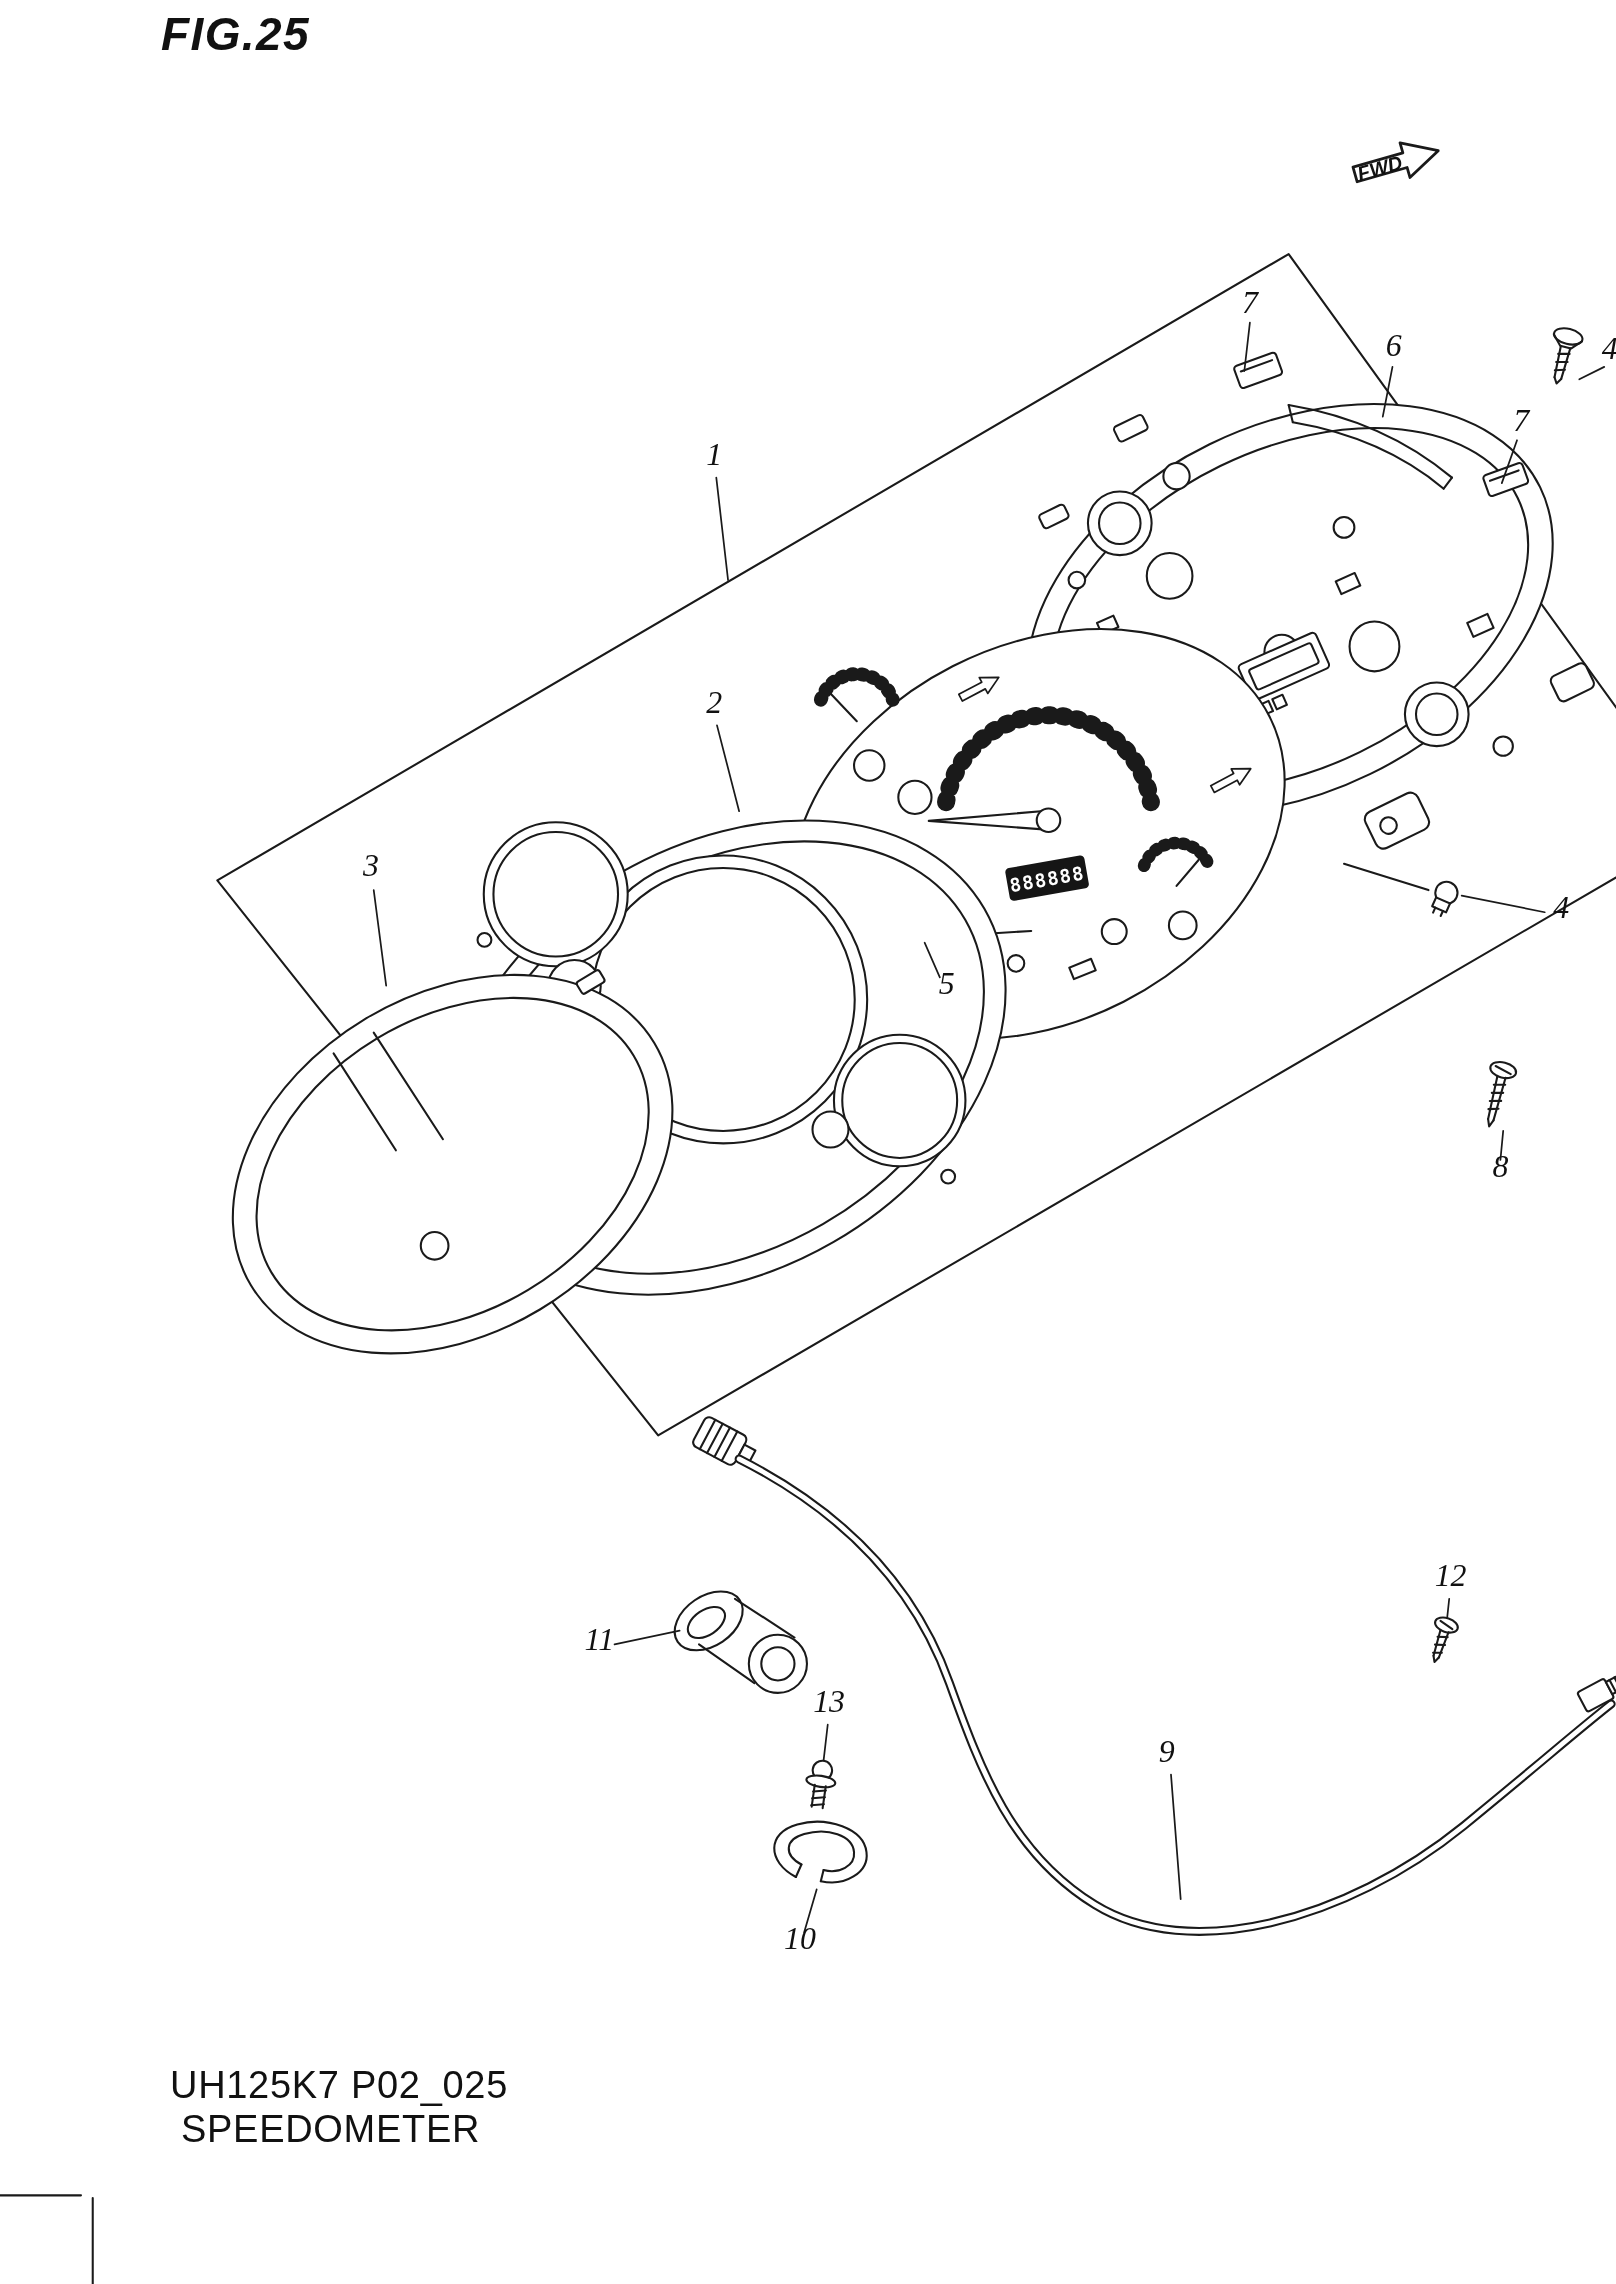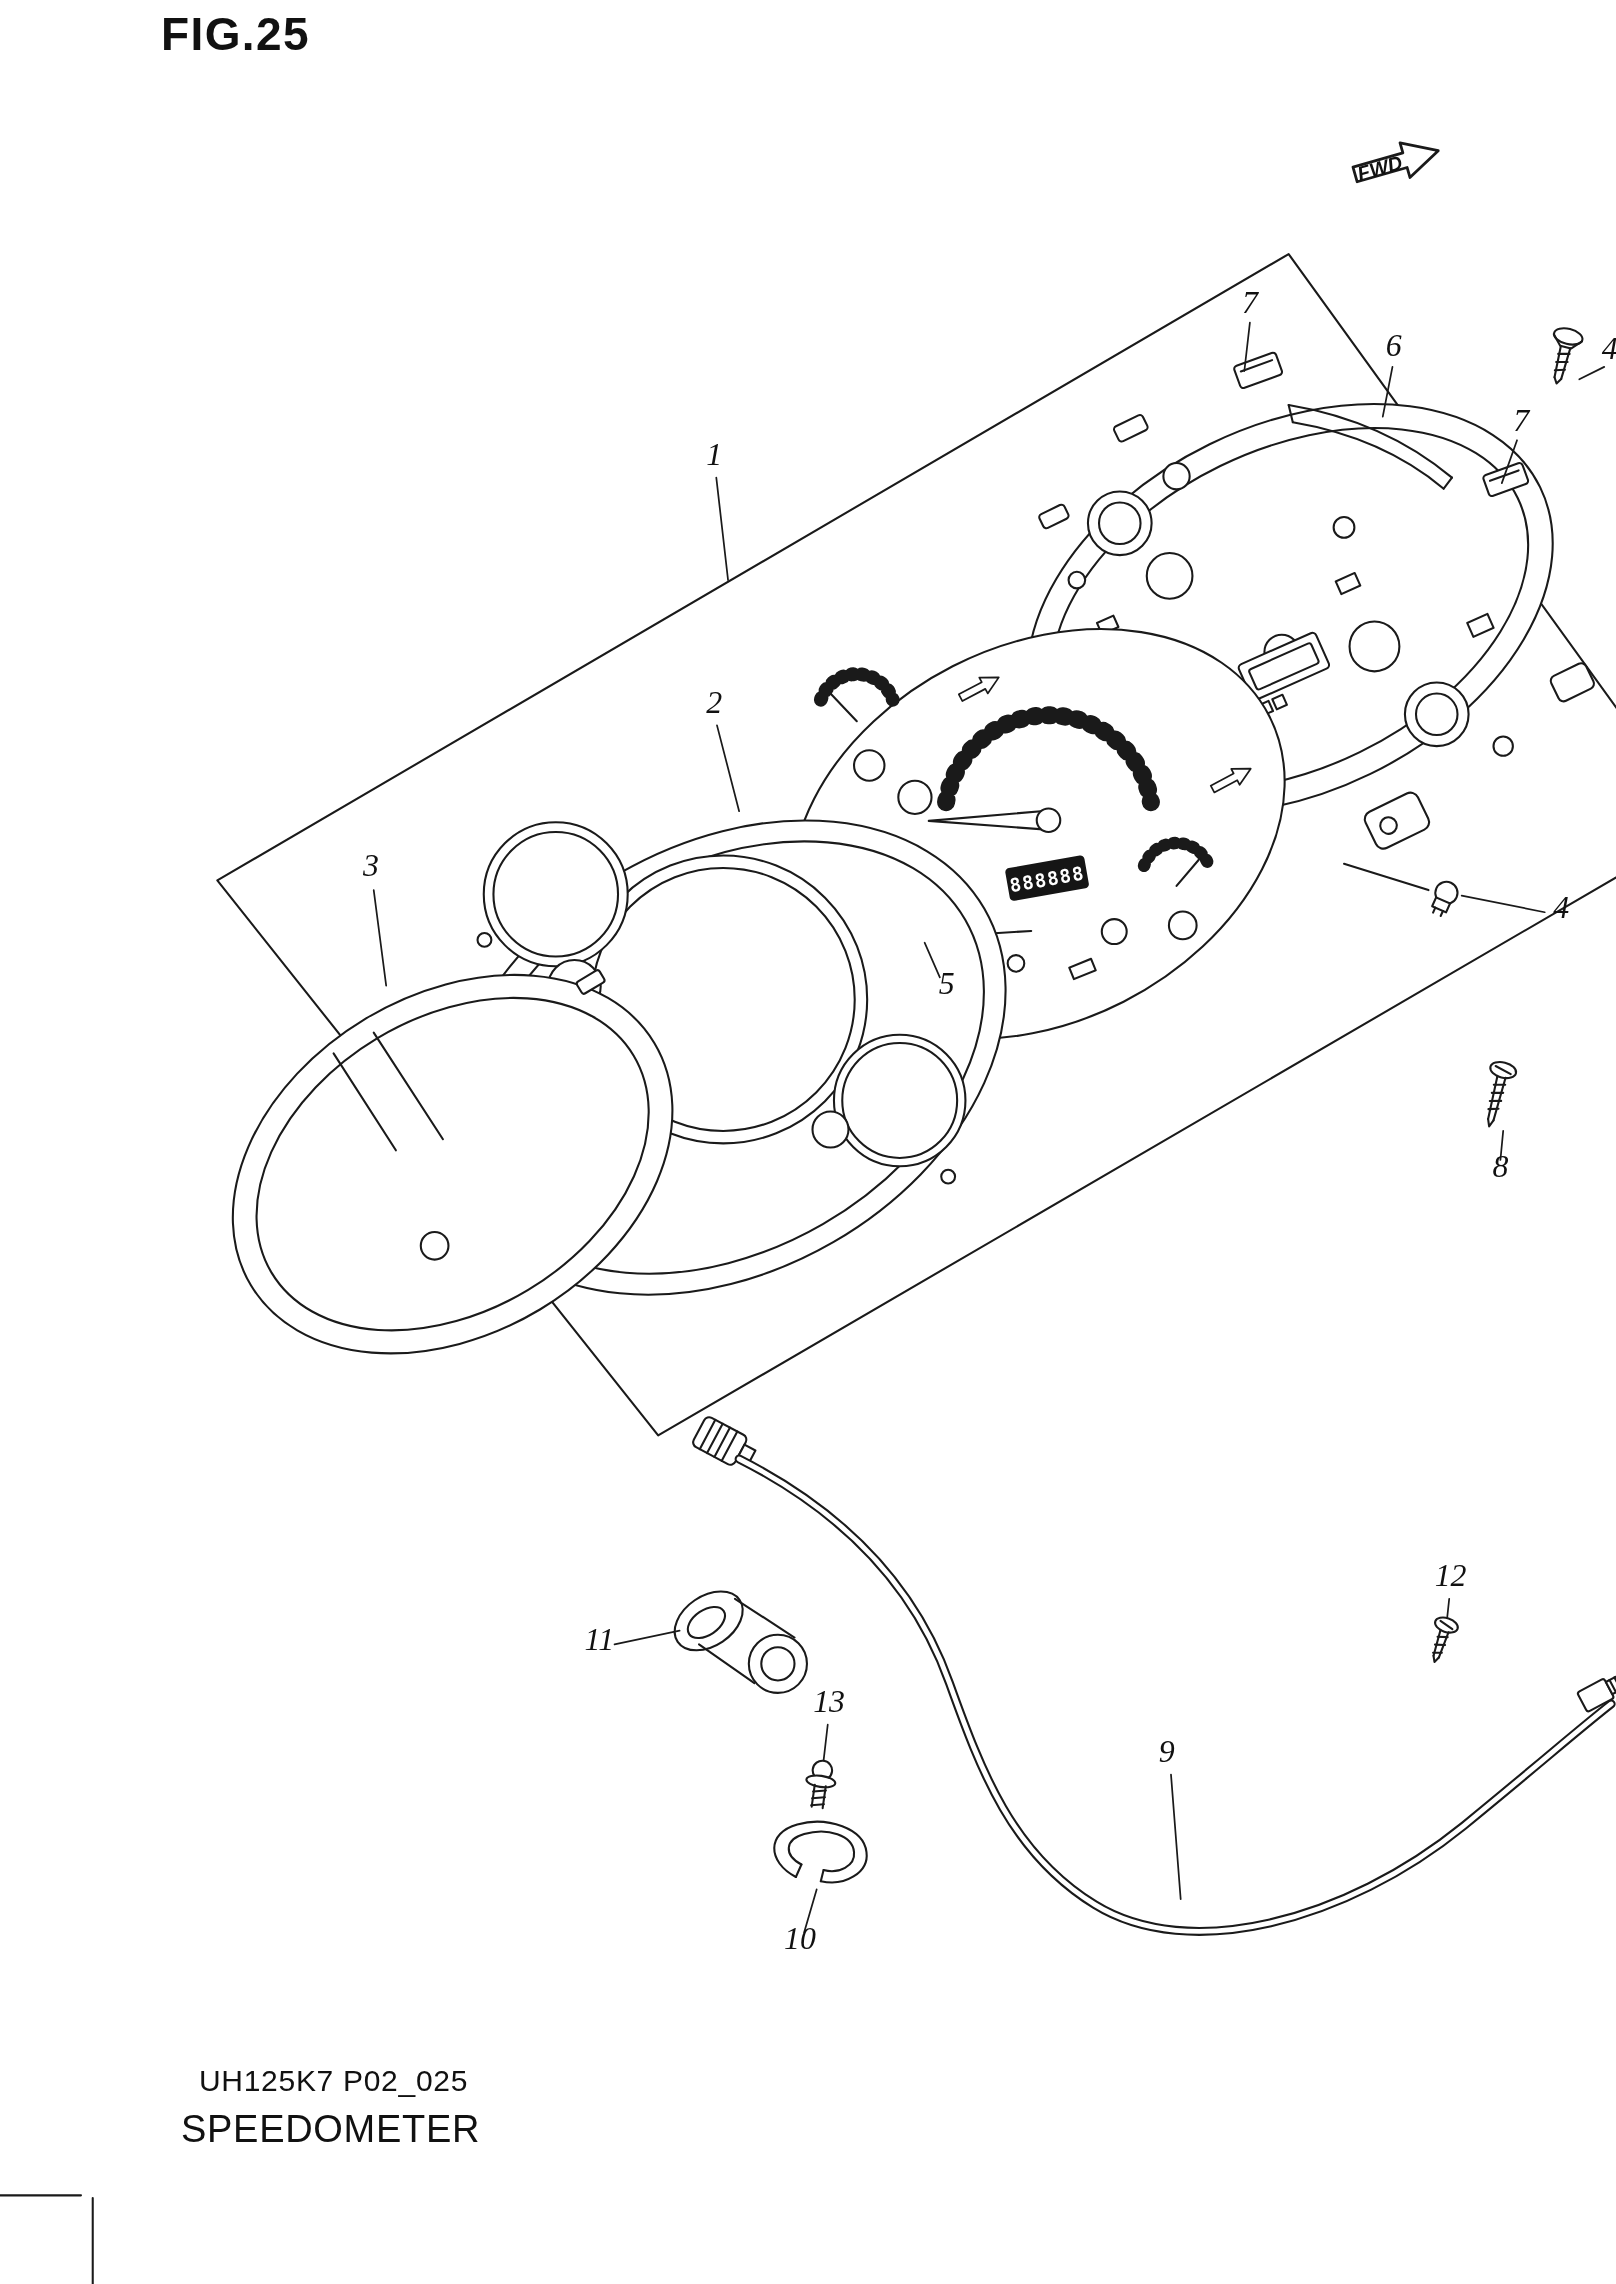--- a/index.html
+++ b/index.html
@@ -17,26 +17,27 @@
     color: #111;
   }
   .fig-title {
     position: absolute;
     left: 161px;
     top: 7px;
     font-size: 46px;
     font-weight: 800;
     letter-spacing: 1.4px;
     font-family: "Liberation Sans", sans-serif;
+    font-style: italic;
   }
   .footer-code {
     position: absolute;
-    left: 199px;
+    left: 170px;
     top: 2064px;
-    font-size: 30px;
+    font-size: 38px;
     letter-spacing: 0.7px;
   }
   .footer-caption {
     position: absolute;
     left: 181px;
     top: 2108px;
     font-size: 38px;
     letter-spacing: 0.7px;
   }
   svg.diagram {

